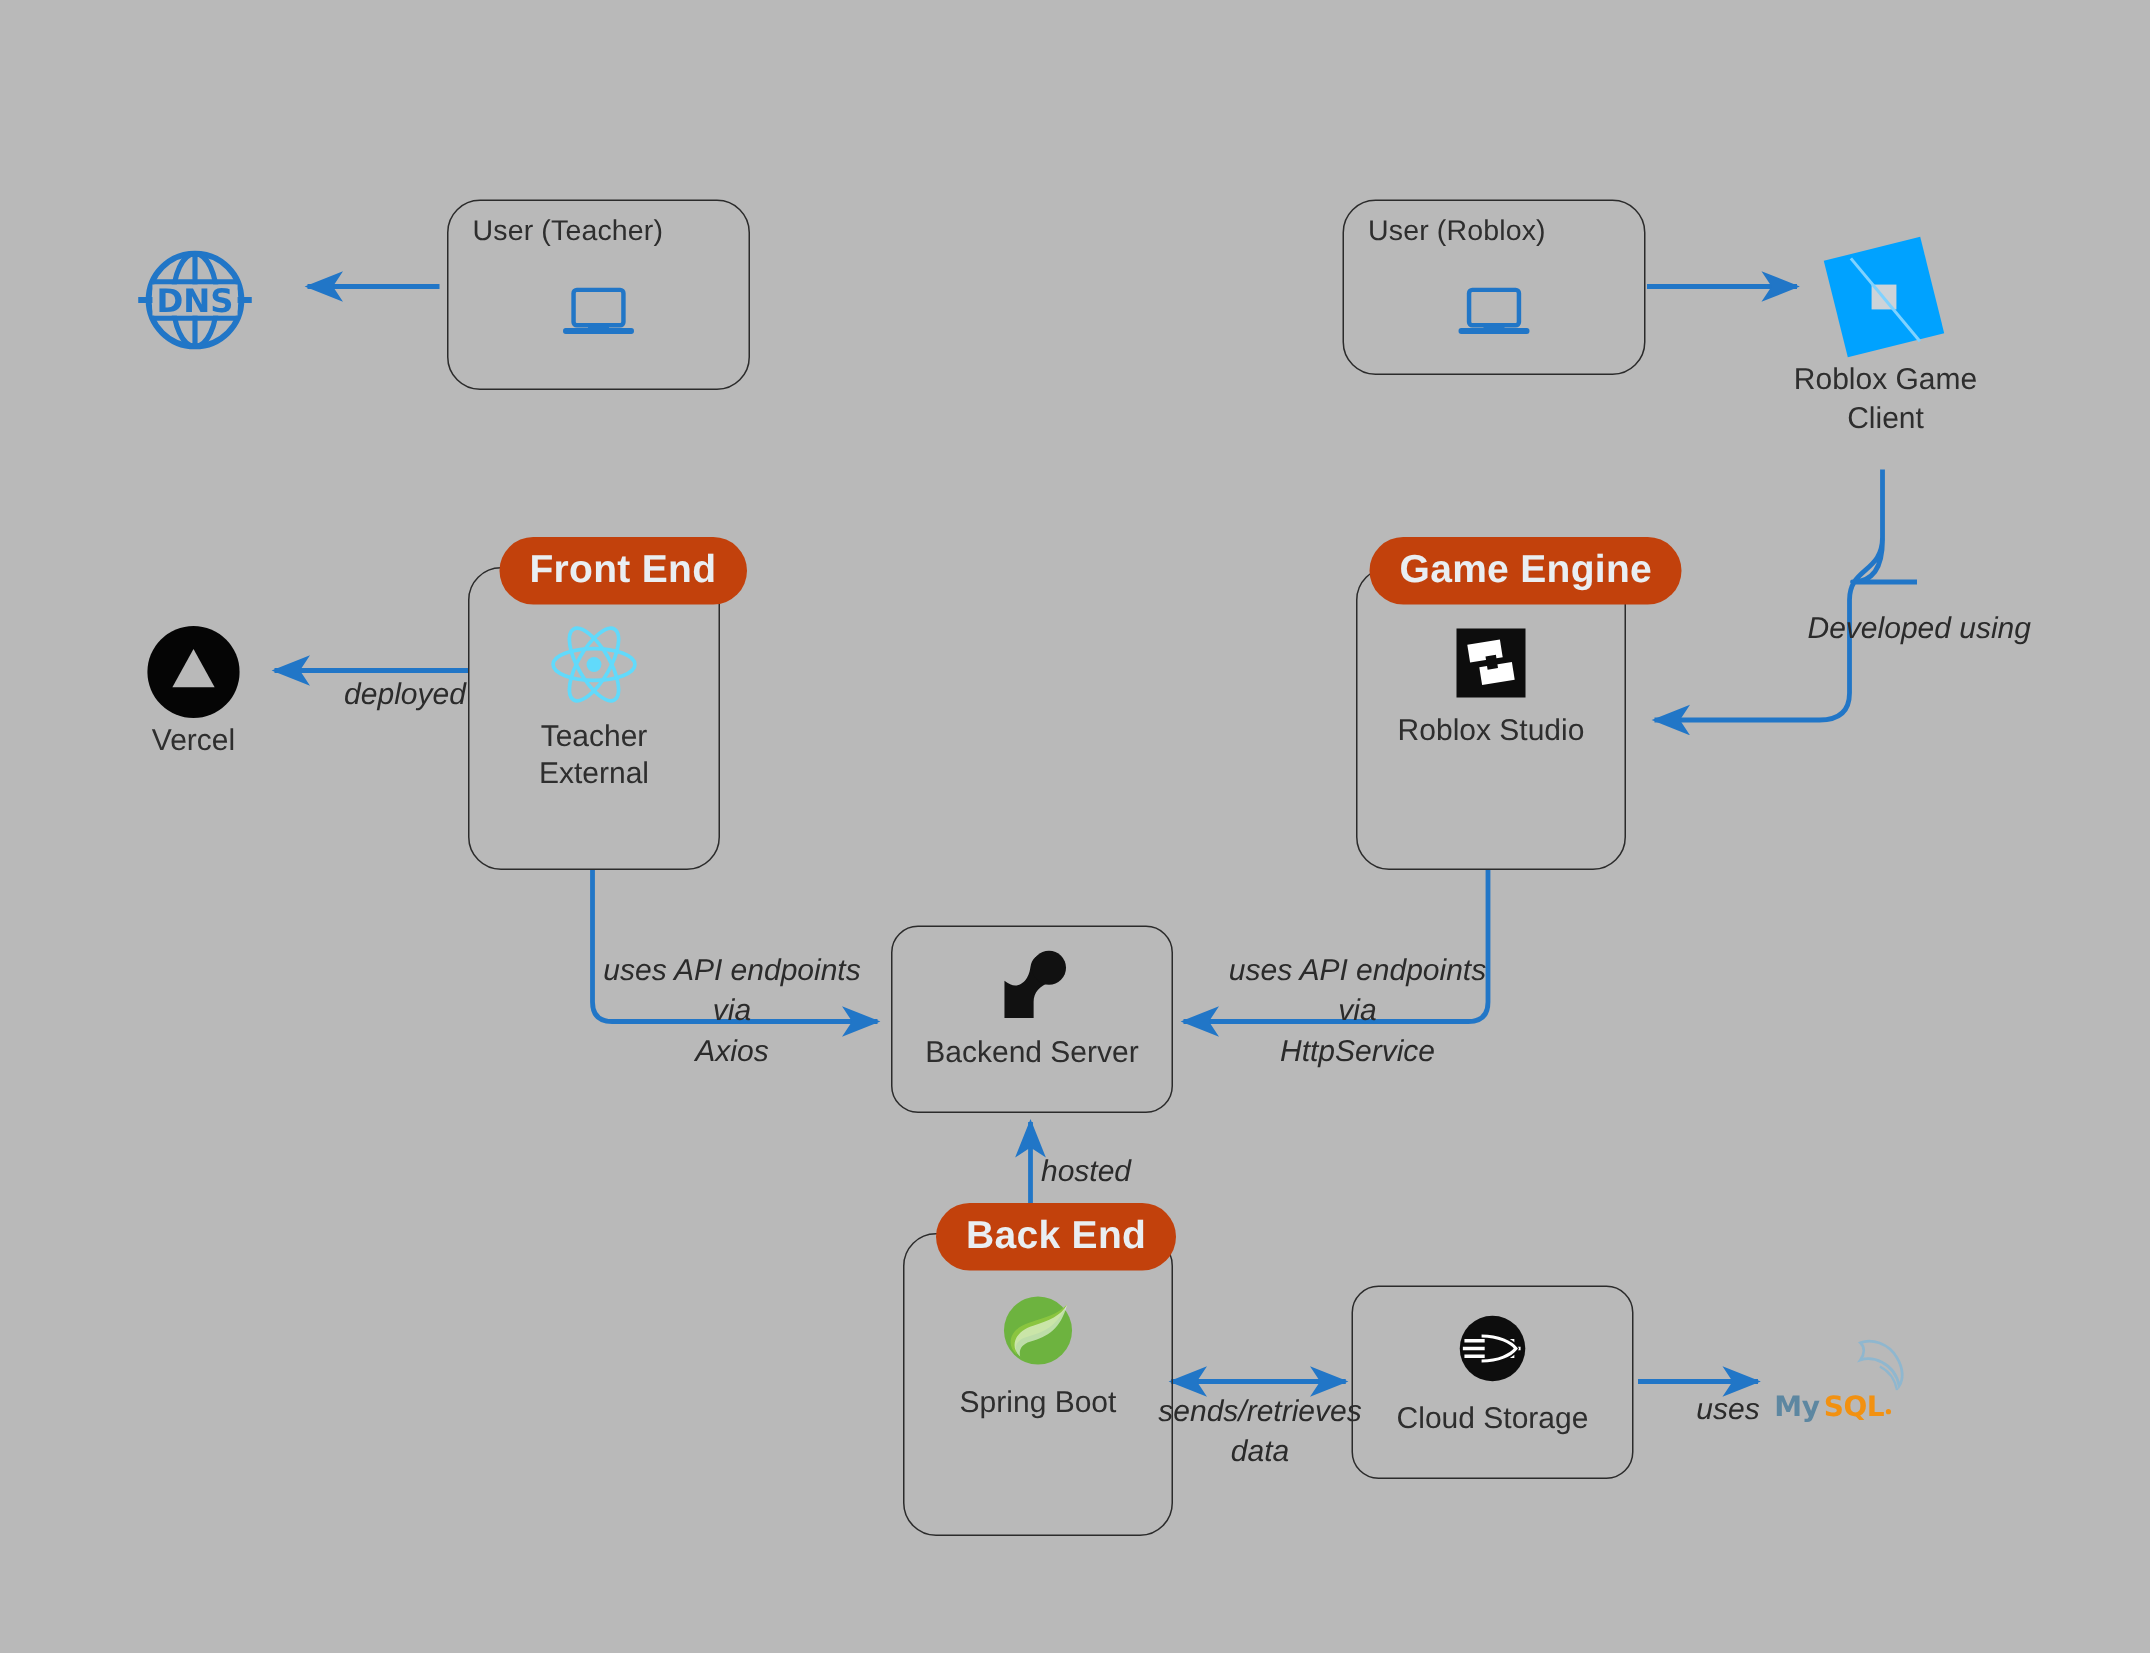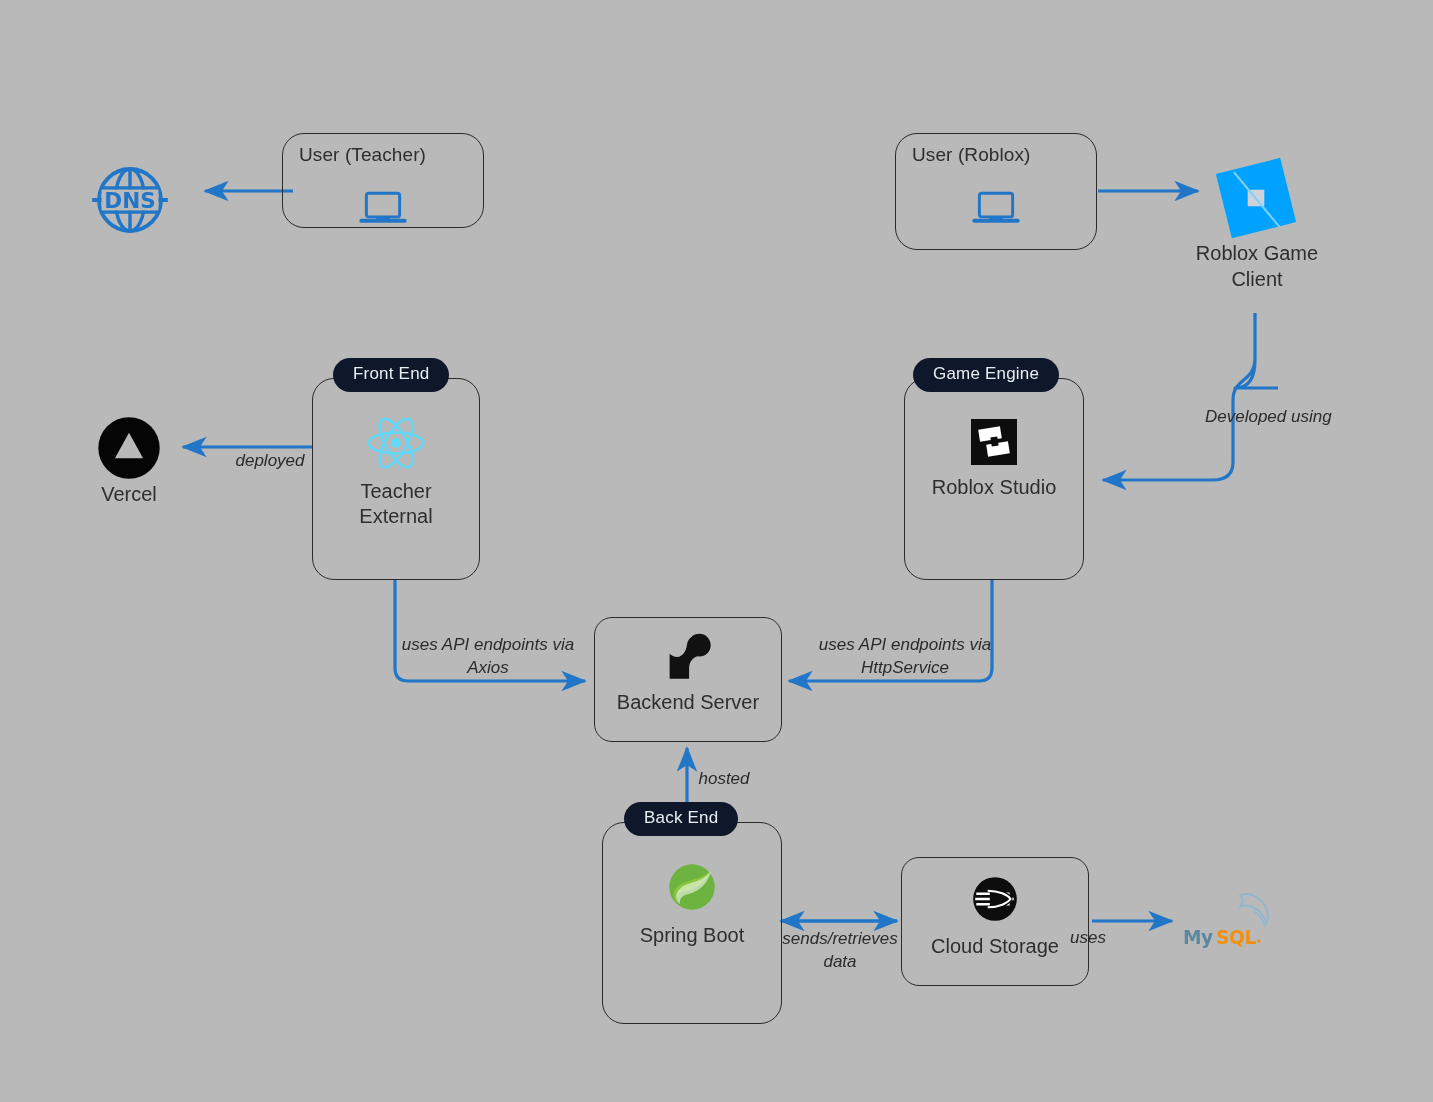--- a/index.html
+++ b/index.html
@@ -61,43 +61,43 @@
     font-size: 20px;
     color: #2e2e2e;
     text-align: center;
     line-height: 1.25;
     margin-top: 8px;
     white-space: pre-line;
   }
   
   .pill {
     position: absolute;
-    background: #0f172a;
+    background: #c2410c;
     color: #e9eef2;
-    font-weight: normal;
-    font-size: 17px;
+    font-weight: bold;
+    font-size: 26px;
     padding: 6px 20px 8px 20px;
     border-radius: 24px;
     white-space: nowrap;
     z-index: 4;
     letter-spacing: .2px;
   }
   
   .free-caption {
     position: absolute;
     font-size: 20px;
     color: #2e2e2e;
     text-align: center;
     line-height: 1.3;
     white-space: pre-line;
   }
   
   .edge-label {
     position: absolute;
-    font-size: 17px;
+    font-size: 20px;
     font-style: italic;
     color: #2b2b2b;
     text-align: center;
     line-height: 1.35;
     white-space: pre-line;
   }
   
   .icon {
     display: block;
   }
@@ -159,21 +159,21 @@
       <ellipse cx="50" cy="50" rx="17" ry="36" fill="none" stroke="#2176c7" stroke-width="4"></ellipse>
       <line x1="50" y1="14" x2="50" y2="86" stroke="#2176c7" stroke-width="4"></line>
       <path d="M16,36 H84" stroke="#2176c7" stroke-width="4" fill="none"></path>
       <path d="M16,64 H84" stroke="#2176c7" stroke-width="4" fill="none"></path>
       <line x1="6" y1="50" x2="94" y2="50" stroke="#2176c7" stroke-width="4.5"></line>
       <rect x="17" y="38" width="66" height="24" fill="#b9b9b9"></rect>
       <text x="50" y="59" text-anchor="middle" font-family="DejaVu Sans, sans-serif" font-size="25" font-weight="bold" fill="#2176c7">DNS</text>
     </svg>
   </div>
 
-  <div class="node" style="left:282px; top:133px; width:202px; height:95px;">
+  <div class="node" style="left:298px; top:133px; width:202px; height:127px;">
     <div class="user-label">User (Teacher)</div>
     <div class="icon-wrap" style="left:0; right:0; top:48px; height:54px;">
       <svg class="icon" width="56" height="44" viewBox="0 0 64 48">
         <rect x="13" y="6" width="38" height="27" rx="2.5" fill="none" stroke="#2176c7" stroke-width="3.4"></rect>
         <rect x="5" y="35" width="54" height="4.6" rx="2" fill="#2176c7"></rect>
         <rect x="24" y="33" width="16" height="2.6" fill="#2176c7"></rect>
       </svg>
     </div>
   </div>
 
@@ -311,15 +311,15 @@
 Axios</div>
 
   <div class="edge-label" style="left:810px; top:634px; width:190px;">uses API endpoints via
 HttpService</div>
 
   <div class="edge-label" style="left:654px; top:768px; width:140px;">hosted</div>
 
   <div class="edge-label" style="left:770px; top:928px; width:140px;">sends/retrieves
 data</div>
 
-  <div class="edge-label" style="left:1050px; top:927px; width:76px;">uses</div>
+  <div class="edge-label" style="left:1114px; top:927px; width:76px;">uses</div>
 
 </div>
 
 </body></html>

